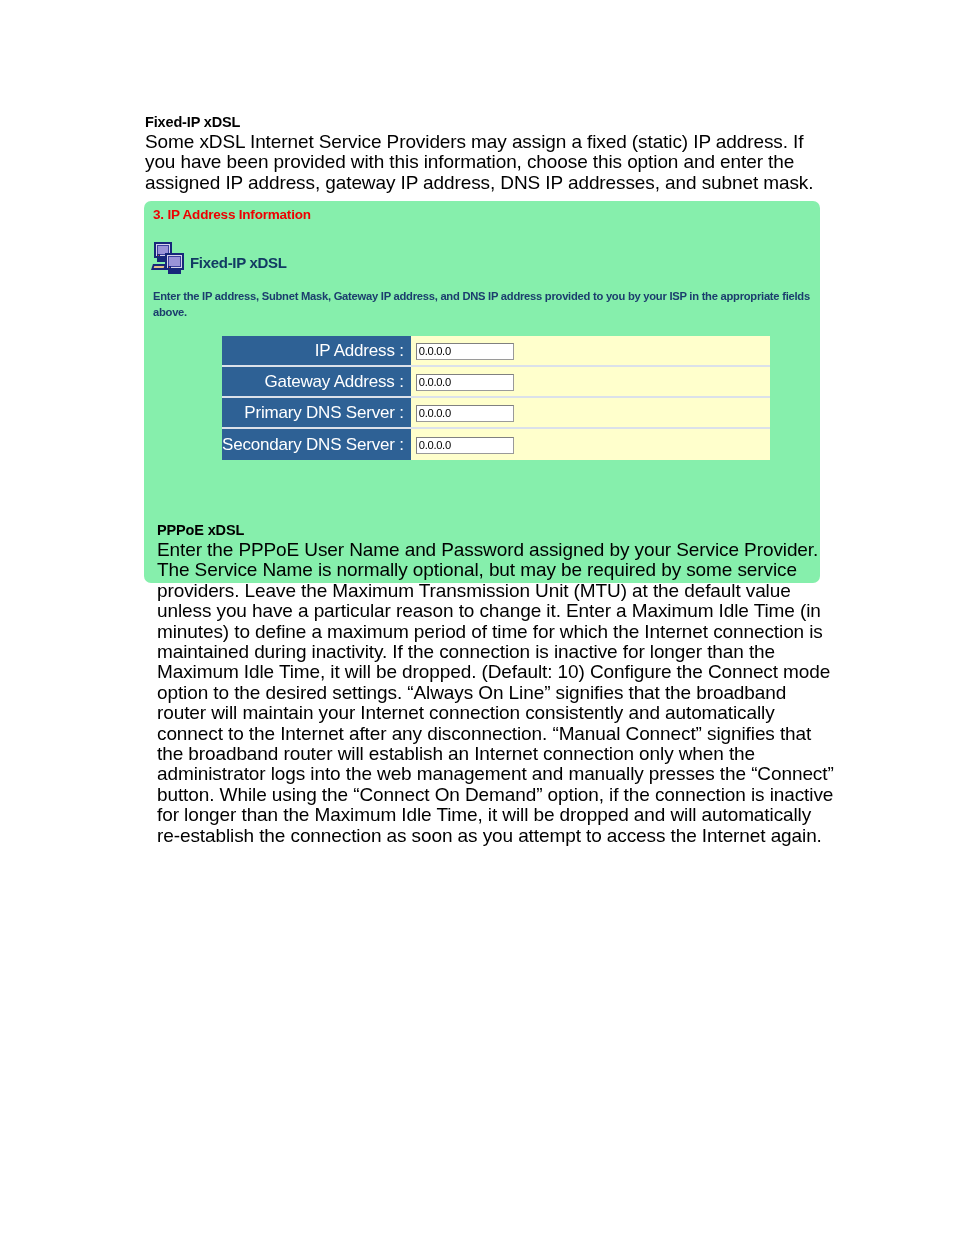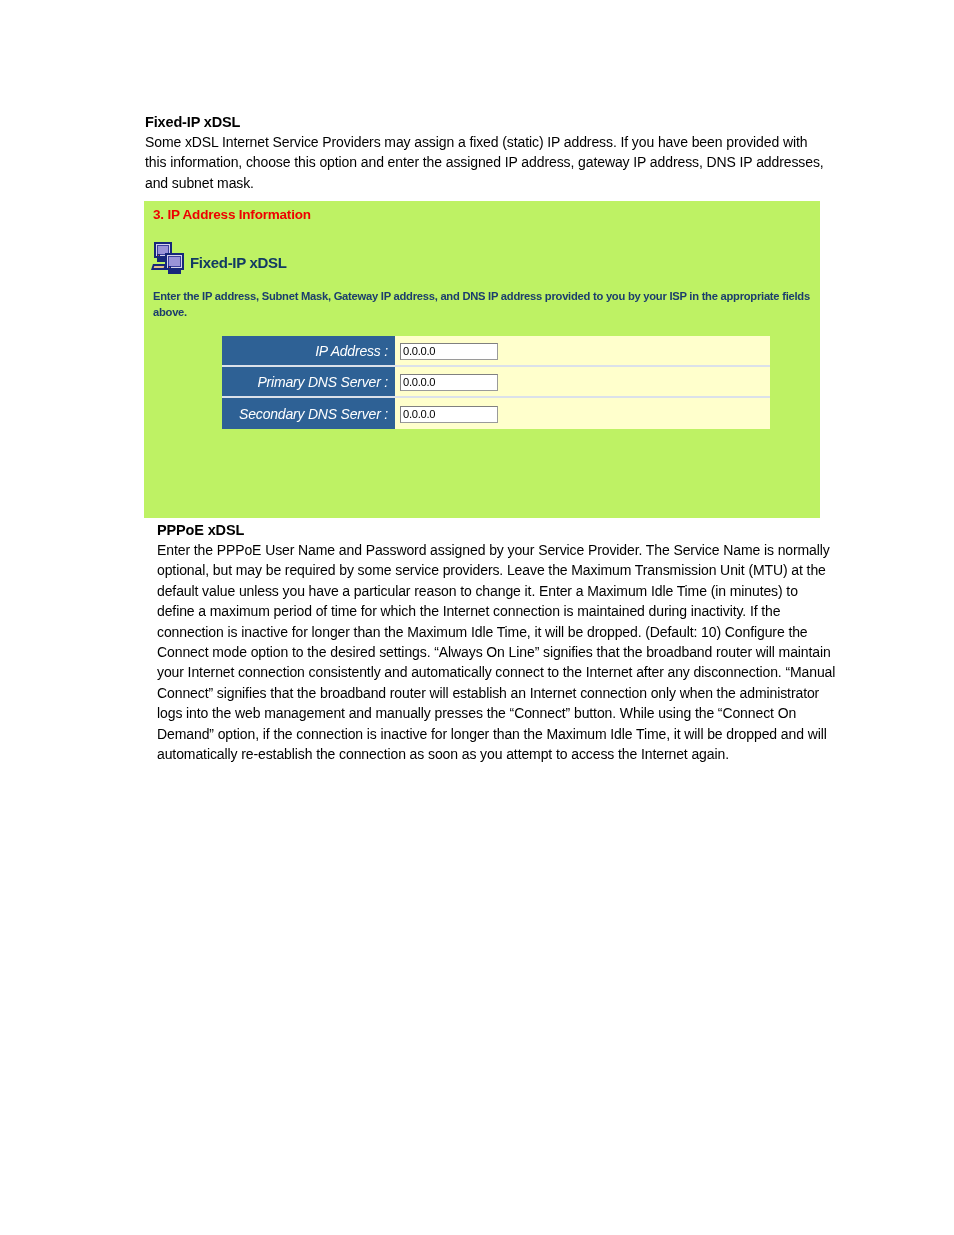--- a/index.html
+++ b/index.html
@@ -34,38 +34,39 @@
 
   .doc-heading {
     font-size: 14.5px;
     font-weight: bold;
     letter-spacing: -0.15px;
     line-height: 20px;
     margin: 0 0 0 0;
     color: #000;
   }
   .doc-body {
-    font-size: 14px;
+    font-size: 19px;
     line-height: 20.4px;
     letter-spacing: -0.1px;
     margin: 0;
     color: #000;
     text-align: left;
   }
 
   
   .shot {
     position: absolute;
     left: 137px;
     top: 201px;
     width: 676px;
-    height: 317px;
-    background: #bef264;
+    height: 382px;
+    background: #86efac;
     box-sizing: border-box;
     overflow: hidden;
+    border-radius: 7px;
   }
 
   .shot-title {
     position: absolute;
     left: 9px;
     top: 6px;
     font-size: 13.5px;
     font-weight: bold;
     color: #ee0000;
     letter-spacing: -0.2px;
@@ -155,26 +156,25 @@
     background: #dbe1ea;
   }
   .settings-table tr { height: 31px; }
   .settings-table td { padding: 0; }
 
   td.lbl {
     width: 166px;
     background: #2e6195;
     color: #ffffff;
     text-align: right;
-    font-size: 14px;
+    font-size: 17px;
     letter-spacing: -0.2px;
     padding-right: 7px;
     border-bottom: 2px solid #dbe1ea;
     white-space: nowrap;
-    font-style: italic;
   }
   td.val {
     background: #ffffcc;
     padding-left: 5px;
     border-bottom: 2px solid #dbe1ea;
     margin-left: 24px;
   }
   .settings-table tr:last-child td.lbl,
   .settings-table tr:last-child td.val {
     border-bottom: none;
@@ -232,20 +232,26 @@
 
     <table class="settings-table">
       <tbody>
         <tr>
           <td class="lbl">IP Address :</td>
           <td class="val">
             <input class="ip-input" type="text" value="0.0.0.0" style="">
           </td>
         </tr>
         <tr>
+          <td class="lbl">Gateway Address :</td>
+          <td class="val">
+            <input class="ip-input" type="text" value="0.0.0.0" style="">
+          </td>
+        </tr>
+        <tr>
           <td class="lbl">Primary DNS Server :</td>
           <td class="val">
             <input class="ip-input" type="text" value="0.0.0.0" style="">
           </td>
         </tr>
         <tr>
           <td class="lbl">Secondary DNS Server :</td>
           <td class="val">
             <input class="ip-input" type="text" value="0.0.0.0" style="">
           </td>

